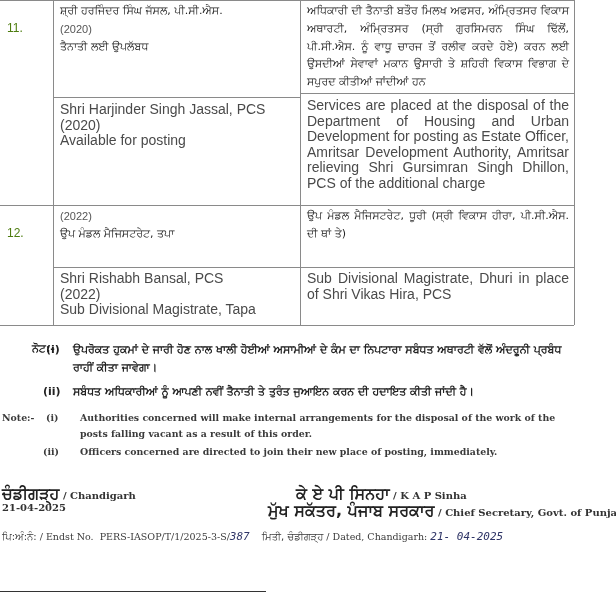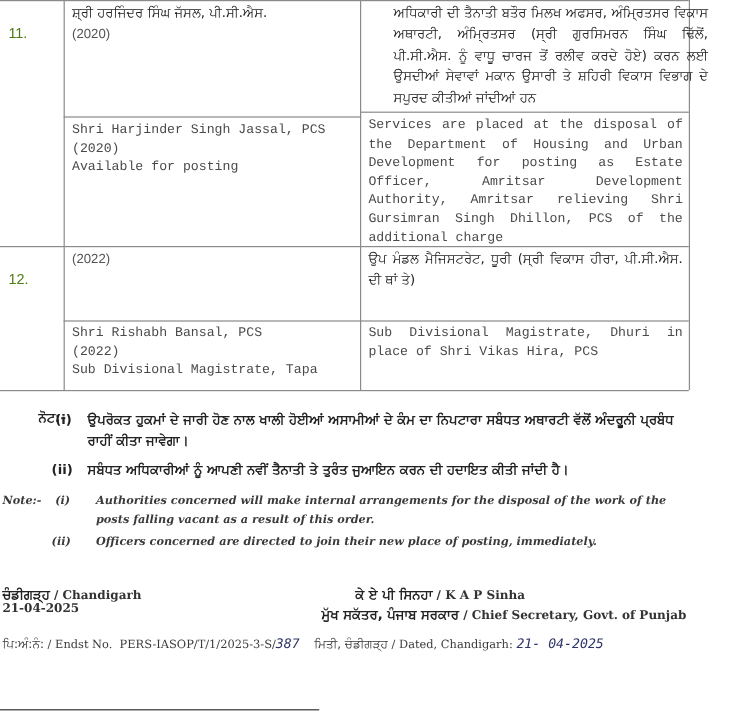--- a/index.html
+++ b/index.html
@@ -7,30 +7,30 @@
     width:616px; height:601px; position:relative; overflow:hidden;
     font-family:"DejaVu Serif", serif; color:#2b2b2b;
   }
   .abs { position:absolute; }
   
   .tbl { position:absolute; left:0; top:0; width:574px; height:325px; }
   .hline { position:absolute; height:1px; background:#8a8a8a; }
   .vline { position:absolute; width:1px; background:#8a8a8a; }
   .sn { position:absolute; font-family:"Liberation Sans", sans-serif; font-size:12px; color:#4d7c0f;margin-top:17px; }
   .pa { font-family:"DejaVu Sans", sans-serif; font-size:11px; line-height:18px; color:#222; }
-  .en { font-family:Liberation Mono, monospace; font-size:11px; line-height:15.6px; color:#4a4a4a; }
+  .en { font-family:Liberation Sans, sans-serif; font-size:14px; line-height:15.6px; color:#4a4a4a; }
   .just { text-align:justify; }
   .cell { position:absolute; }
   .yr { font-family:"Liberation Sans", sans-serif; font-size:11px; color:#555; line-height:18px; }
   
   .note-label-pa { font-family:"DejaVu Sans", sans-serif; font-size:11px; color:#222; font-weight:bold; }
   .note-pa { font-family:"DejaVu Sans", sans-serif; font-size:11px; line-height:18px; color:#222; font-weight:bold; }
-  .note-en { font-family:"DejaVu Serif", serif; font-style:italic; font-weight:bold; font-size:9.4px; line-height:16px; color:#3a3a3a; }
+  .note-en { font-family:"DejaVu Serif", serif; font-weight:bold; font-size:9.4px; line-height:16px; color:#3a3a3a; }
   .sig { font-family:"DejaVu Serif", serif; font-weight:bold; font-size:10px; color:#333; }
-  .sig-pa { font-family:"DejaVu Sans", sans-serif; font-weight:bold; font-size:11px; color:#222;text-align:center; }
+  .sig-pa { font-family:"DejaVu Sans", sans-serif; font-weight:bold; font-size:16px; color:#222;text-align:center; }
   .endst { font-family:"DejaVu Serif", serif; font-size:9.5px; color:#3a3a3a; white-space:nowrap; }
   .hand { font-family:"DejaVu Sans Mono", monospace; font-style:italic; color:#2e3466; font-size:11px; font-weight:normal; }
 </style>
 </head>
 <body>
 
 <div class="tbl">
 
   <div class="hline" style="left:0; top:0; width:574px;"></div>
   <div class="hline" style="left:0; top:205px; width:574px;"></div>
@@ -41,32 +41,34 @@
   <div class="hline" style="left:53px; top:267px; width:521px;"></div>
 
   <div class="vline" style="left:53px; top:0; height:325px;"></div>
   <div class="vline" style="left:300px; top:0; height:325px;"></div>
   <div class="vline" style="left:574px; top:0; height:325px;"></div>
 
   <div class="sn" style="left:7px; top:4px;">11.</div>
   <div class="cell" style="left:60px; top:2px; width:236px;">
     <div class="pa">ਸ਼੍ਰੀ ਹਰਜਿੰਦਰ ਸਿੰਘ ਜੱਸਲ, ਪੀ.ਸੀ.ਐਸ.</div>
     <div class="yr">(2020)</div>
+    <div class="pa">ਤੈਨਾਤੀ ਲਈ ਉਪਲੱਬਧ</div>
   </div>
   <div class="cell en" style="left:60px; top:102px; width:236px;">
     <div>Shri Harjinder Singh Jassal, PCS</div>
     <div>(2020)</div>
     <div>Available for posting</div>
   </div>
-  <div class="cell pa just" style="left:307px; top:2px; width:262px; line-height:17.8px;margin-left:21px;">ਅਧਿਕਾਰੀ ਦੀ ਤੈਨਾਤੀ ਬਤੌਰ ਮਿਲਖ ਅਫਸਰ, ਅੰਮ੍ਰਿਤਸਰ ਵਿਕਾਸ ਅਥਾਰਟੀ, ਅੰਮ੍ਰਿਤਸਰ (ਸ੍ਰੀ ਗੁਰਸਿਮਰਨ ਸਿੰਘ ਢਿੱਲੋਂ, ਪੀ.ਸੀ.ਐਸ. ਨੂੰ ਵਾਧੂ ਚਾਰਜ ਤੋਂ ਰਲੀਵ ਕਰਦੇ ਹੋਏ) ਕਰਨ ਲਈ ਉਸਦੀਆਂ ਸੇਵਾਵਾਂ ਮਕਾਨ ਉਸਾਰੀ ਤੇ ਸ਼ਹਿਰੀ ਵਿਕਾਸ ਵਿਭਾਗ ਦੇ ਸਪੁਰਦ ਕੀਤੀਆਂ ਜਾਂਦੀਆਂ ਹਨ</div>
+  <div class="cell pa just" style="left:307px; top:2px; width:262px; line-height:17.8px;">ਅਧਿਕਾਰੀ ਦੀ ਤੈਨਾਤੀ ਬਤੌਰ ਮਿਲਖ ਅਫਸਰ, ਅੰਮ੍ਰਿਤਸਰ ਵਿਕਾਸ ਅਥਾਰਟੀ, ਅੰਮ੍ਰਿਤਸਰ (ਸ੍ਰੀ ਗੁਰਸਿਮਰਨ ਸਿੰਘ ਢਿੱਲੋਂ, ਪੀ.ਸੀ.ਐਸ. ਨੂੰ ਵਾਧੂ ਚਾਰਜ ਤੋਂ ਰਲੀਵ ਕਰਦੇ ਹੋਏ) ਕਰਨ ਲਈ ਉਸਦੀਆਂ ਸੇਵਾਵਾਂ ਮਕਾਨ ਉਸਾਰੀ ਤੇ ਸ਼ਹਿਰੀ ਵਿਕਾਸ ਵਿਭਾਗ ਦੇ ਸਪੁਰਦ ਕੀਤੀਆਂ ਜਾਂਦੀਆਂ ਹਨ</div>
   <div class="cell en just" style="left:307px; top:98px; width:262px;">Services are placed at the disposal of the Department of Housing and Urban Development for posting as Estate Officer, Amritsar Development Authority, Amritsar relieving Shri Gursimran Singh Dhillon, PCS of the additional charge</div>
 
   <div class="sn" style="left:7px; top:209px;">12.</div>
   <div class="cell" style="left:60px; top:207px; width:236px;">
     <div class="yr">(2022)</div>
+    <div class="pa">ਉਪ ਮੰਡਲ ਮੈਜਿਸਟਰੇਟ, ਤਪਾ</div>
   </div>
   <div class="cell en" style="left:60px; top:271px; width:236px;">
     <div>Shri Rishabh Bansal, PCS</div>
     <div>(2022)</div>
     <div>Sub Divisional Magistrate, Tapa</div>
   </div>
   <div class="cell pa just" style="left:307px; top:207px; width:262px;">ਉਪ ਮੰਡਲ ਮੈਜਿਸਟਰੇਟ, ਧੂਰੀ (ਸ੍ਰੀ ਵਿਕਾਸ ਹੀਰਾ, ਪੀ.ਸੀ.ਐਸ. ਦੀ ਥਾਂ ਤੇ)</div>
   <div class="cell en just" style="left:307px; top:271px; width:262px;">Sub Divisional Magistrate, Dhuri in place of Shri Vikas Hira, PCS</div>
 </div>
 

